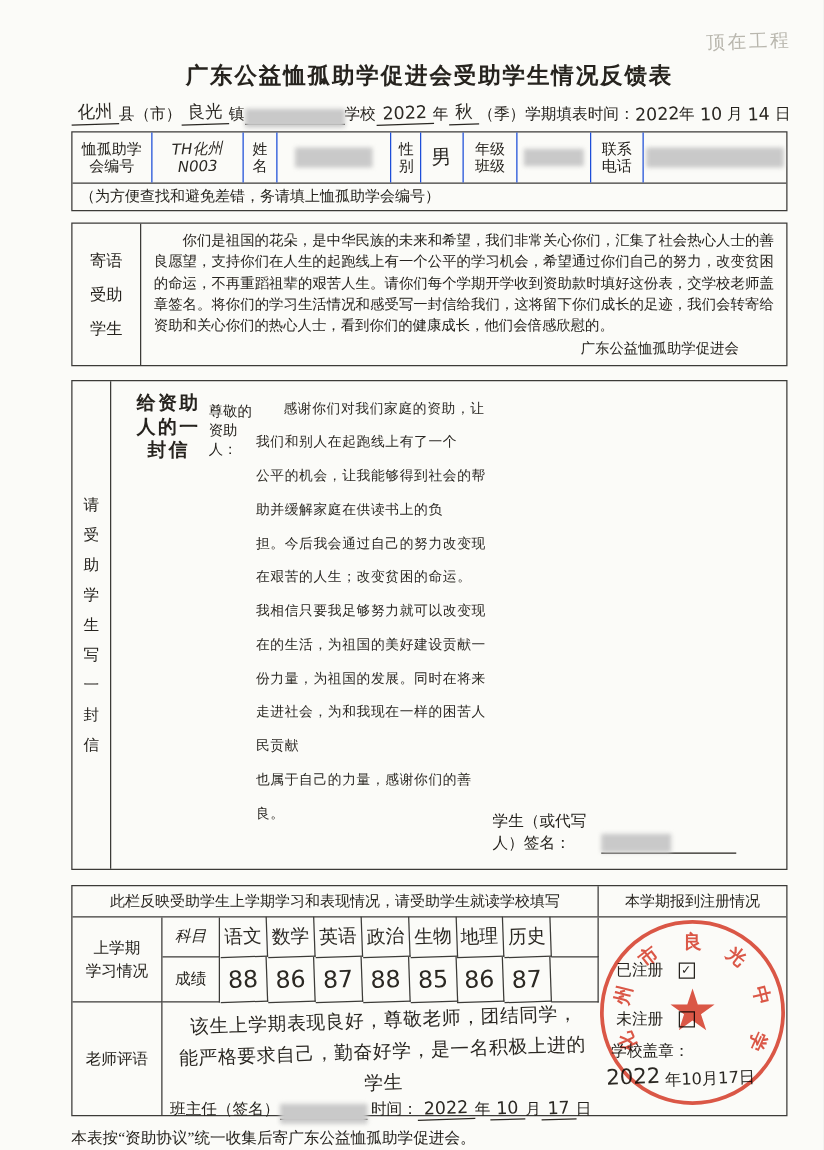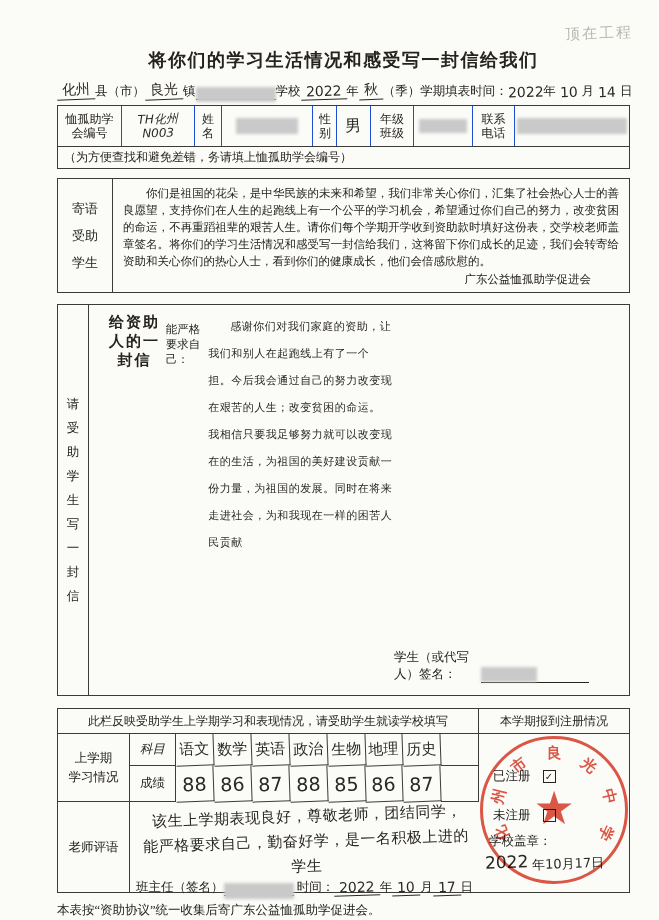--- a/index.html
+++ b/index.html
@@ -101,21 +101,21 @@
   
   .footer-note{margin:9px 29px 0 57px;font-size:12.5px;}
 </style>
 </head>
 <body>
 
 <div class="page">
 
   <div class="pencil-note">顶在工程</div>
 
-  <div class="title content">将你们的学习生活情况和感受写一封信给我们</div>
+  <div class="title content">广东公益恤孤助学促进会受助学生情况反馈表</div>
 
   <div class="info-line content">
     <span class="hw u slant">化州</span>
     <span>县（市）</span>
     <span class="hw u slant">良光</span>
     <span>镇</span>
     <span class="gap1"></span>
     <span class="uline" style="width:96px;"><span class="redact" style="width:80px;height:15px;"></span></span>
     <span>学校</span>
     <span class="gap1"></span>
@@ -183,26 +183,28 @@
       <span>助</span>
       <span>学</span>
       <span>生</span>
       <span>写</span>
       <span>一</span>
       <span>封</span>
       <span>信</span>
     </div>
     <div class="t3-body">
       <div class="letter-title">给资助人的一封信</div>
-      <div class="letter-salutation">能严格要求自己：</div>
+      <div class="letter-salutation">尊敬的资助人：</div>
       <div class="letter-lines hw">
         <div class="hw-line first">感谢你们对我们家庭的资助，让我们和别人在起跑线上有了一个</div>
+        <div class="hw-line">公平的机会，让我能够得到社会的帮助并缓解家庭在供读书上的负</div>
         <div class="hw-line">担。今后我会通过自己的努力改变现在艰苦的人生；改变贫困的命运。</div>
         <div class="hw-line">我相信只要我足够努力就可以改变现在的生活，为祖国的美好建设贡献一</div>
         <div class="hw-line">份力量，为祖国的发展。同时在将来走进社会，为和我现在一样的困苦人民贡献</div>
+        <div class="hw-line">也属于自己的力量，感谢你们的善良。</div>
       </div>
       <div class="letter-spacer"></div>
       <div class="sign-row">
         <span>学生（或代写人）签名：</span>
         <span class="sign-blank">
           <span class="redact" style="width:56px;height:15px;"></span>
         </span>
       </div>
     </div>
   </div>

